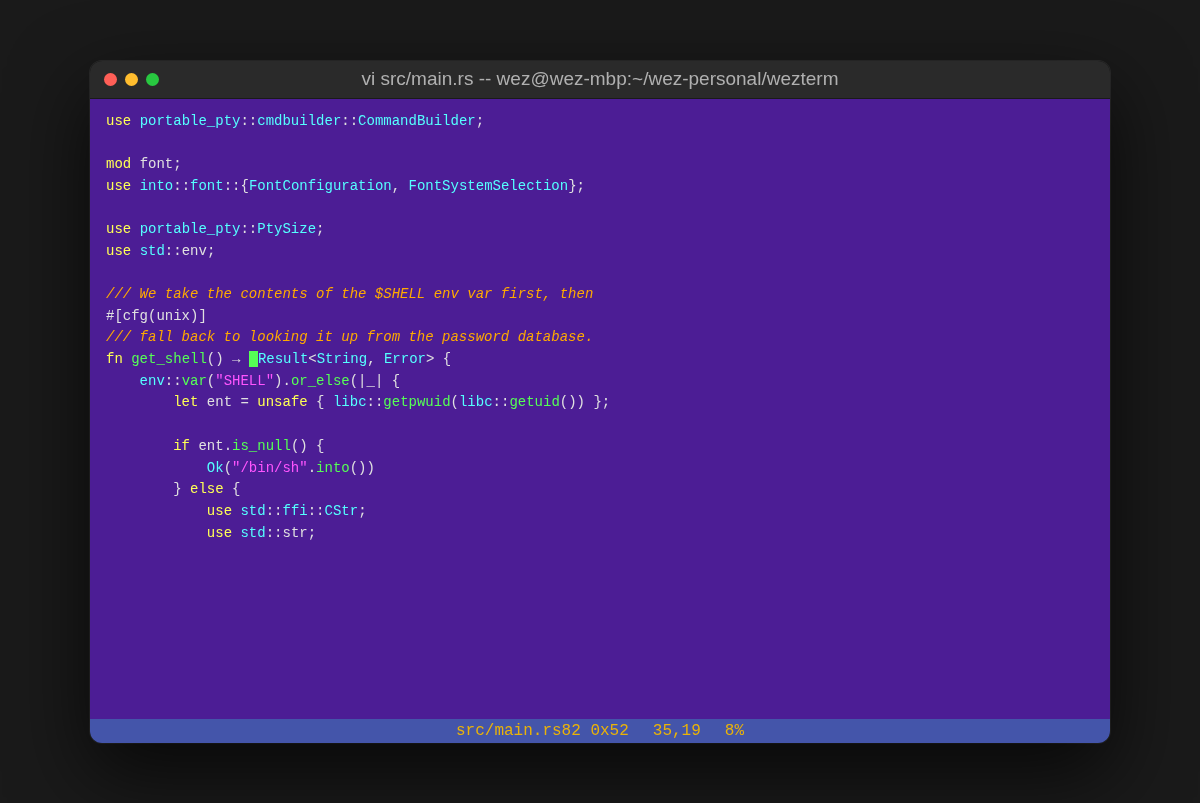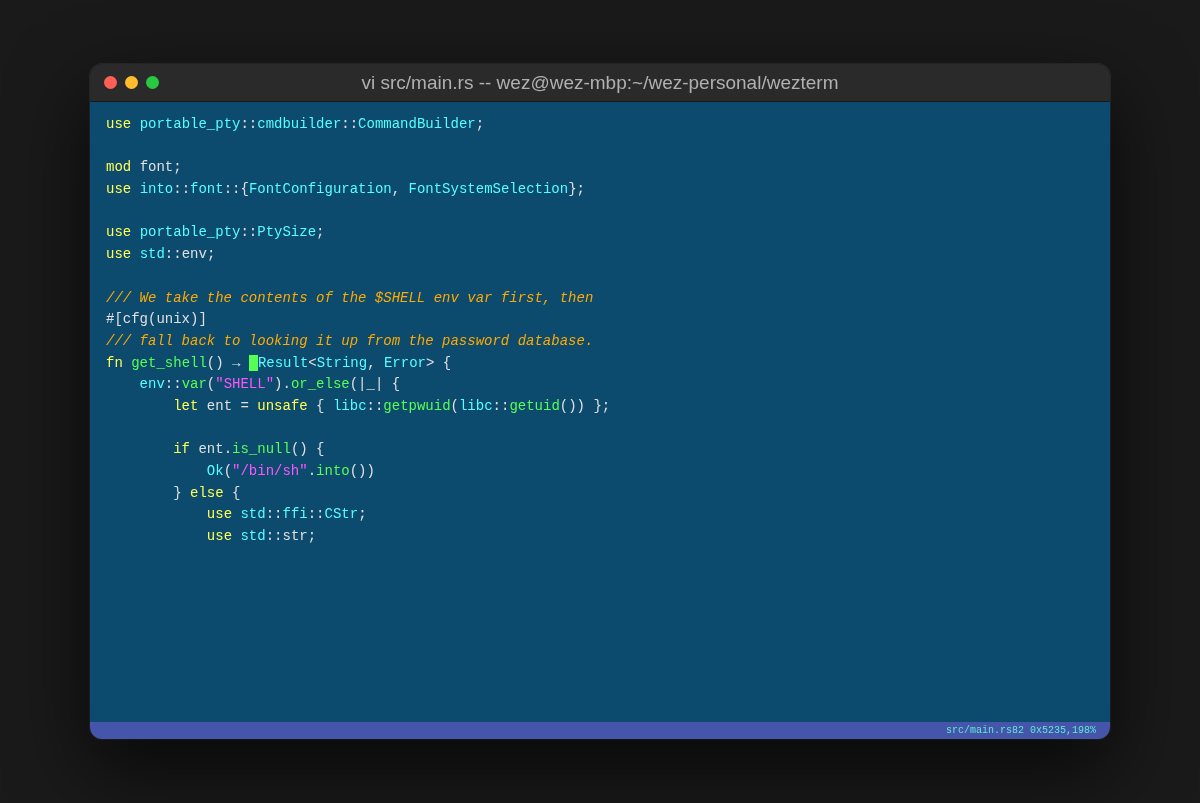--- a/index.html
+++ b/index.html
@@ -50,41 +50,42 @@
     .tl-minimize { background: #ffbd2e; }
     .tl-maximize { background: #28c840; }
 
     .titlebar-text {
       color: #b0b0b0;
       font-size: 19px;
       font-family: -apple-system, sans-serif;
     }
 
     .terminal {
-      background: #0c4a6e;
+      background: #4c1d95;
       padding: 12px 16px;
       font-family: 'Menlo', 'Monaco', 'Courier New', monospace;
       font-size: 14px;
       line-height: 1.55;
       min-height: 620px;
     }
 
     .statusbar {
       background: #4455aa;
-      color: #5eead4;
+      color: #eab308;
       font-family: 'Menlo', 'Monaco', 'Courier New', monospace;
-      font-size: 10px;
+      font-size: 16px;
       padding: 3px 14px;
       display: flex;
-      justify-content: flex-end;
+      justify-content: center;
       align-items: center;
     }
 
     .statusbar-right {
       display: flex;
+      gap: 24px;
     }
 
     .keyword    { color: #ffff55; }   
     .type-name  { color: #55ffff; }   
     .string     { color: #ff55ff; }   
     .comment    { color: #ffaa00; font-style: italic; }
     .func       { color: #55ff55; }   
     .attr       { color: #e0e0e0; }   
     .punct      { color: #e0e0e0; }
     .ident      { color: #e0e0e0; }

